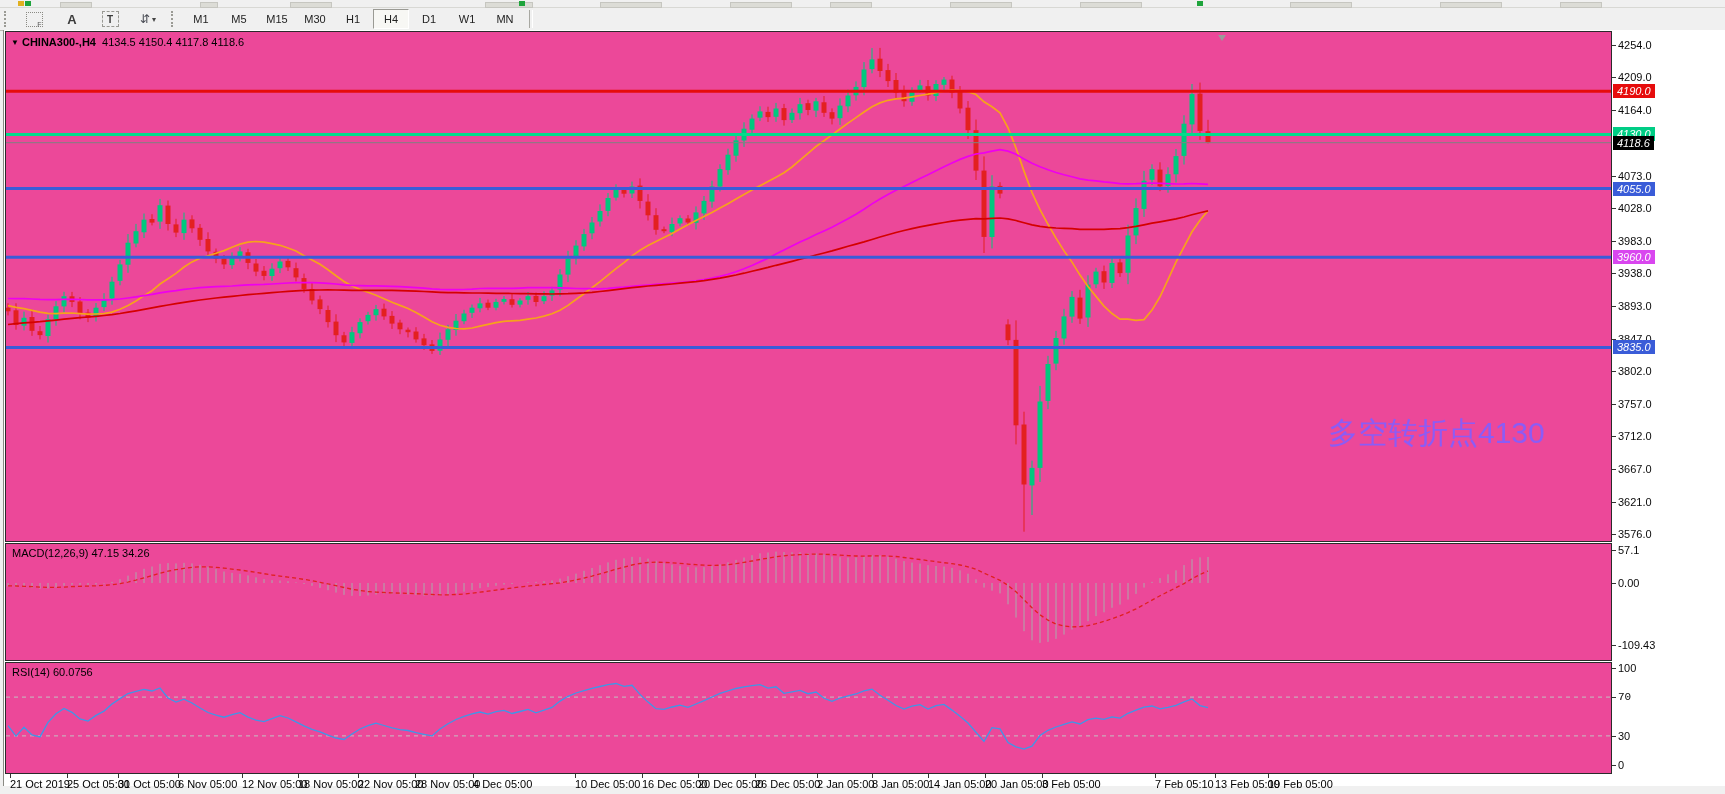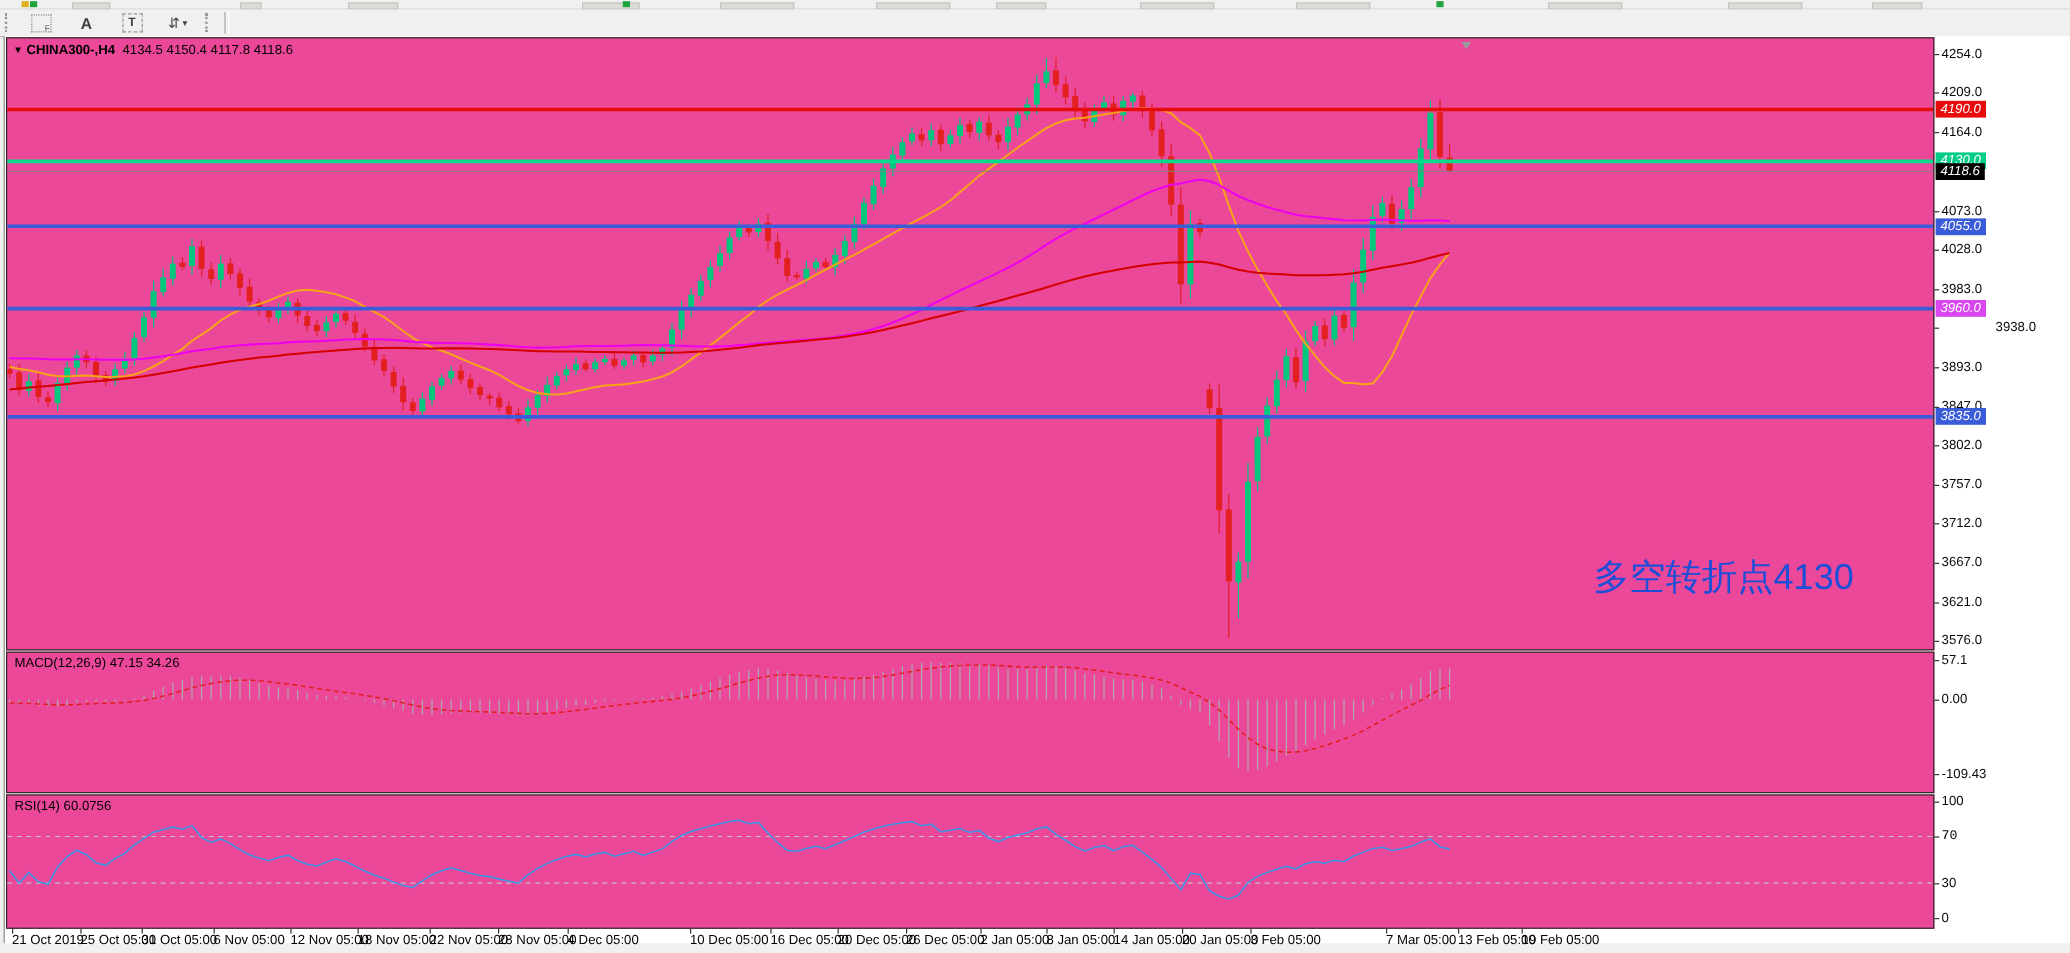--- a/index.html
+++ b/index.html
@@ -80,20 +80,31 @@
       <span class="icon-a">A</span>
     </div>
     <div class="tbtn">
       <div class="icon-t">T</div>
     </div>
     <div class="tbtn">
       <span class="icon-ar">⇵</span>
       <span class="caret">▾</span>
     </div>
     <div class="handle"></div>
+    <div id="tf-group" style="display:flex;align-items:center;">
+        <div class="tbtn">M1</div>
+        <div class="tbtn">M5</div>
+        <div class="tbtn">M15</div>
+        <div class="tbtn">M30</div>
+        <div class="tbtn">H1</div>
+        <div class="tbtn active">H4</div>
+        <div class="tbtn">D1</div>
+        <div class="tbtn">W1</div>
+        <div class="tbtn">MN</div>
+      </div>
     <div class="sep"></div>
   </div>
 
   <div id="chart-bg"></div>
 
   <div id="pane-main" class="pane">
     <svg id="main-svg" width="1605" height="509">
         <g>
           <line x1="2" x2="2" y1="271.3" y2="283.4" stroke="#e32020" stroke-width="1"></line>
           <rect x="-0.5" y="275.7" width="5" height="3.6" fill="#e32020"></rect>
@@ -408,21 +419,21 @@
           <line x1="0" x2="1605" y1="102.5" y2="102.5" stroke="#00dc8c" stroke-width="3"></line>
           <line x1="0" x2="1605" y1="110.7" y2="110.7" stroke="#808080" stroke-width="1"></line>
           <line x1="0" x2="1605" y1="156.6" y2="156.6" stroke="#3a5cd8" stroke-width="3"></line>
           <line x1="0" x2="1605" y1="225.2" y2="225.2" stroke="#3a5cd8" stroke-width="3"></line>
           <line x1="0" x2="1605" y1="315.4" y2="315.4" stroke="#3a5cd8" stroke-width="3"></line>
         </g>
         <path d="M 1212 3 L 1220 3 L 1216 9 Z" fill="#9a9a9a"></path>
       </svg>
   </div>
   <div id="chart-title"><span class="tri">▼</span> <b>CHINA300-,H4</b>  <span>4134.5 4150.4 4117.8 4118.6</span></div>
-  <div id="annotation" style="color: #1d4ed8; margin-top: 48px;">多空转折点4130</div>
+  <div id="annotation" style="color: #8b5cf6;">多空转折点4130</div>
 
   <div id="pane-macd" class="pane">
     <svg id="macd-svg" width="1605" height="116">
         <g>
           <line x1="2" x2="2" y1="39.0" y2="42.5" stroke="#ababab" stroke-width="1"></line>
           <line x1="10" x2="10" y1="39.0" y2="43.2" stroke="#ababab" stroke-width="1"></line>
           <line x1="18" x2="18" y1="39.0" y2="43.3" stroke="#ababab" stroke-width="1"></line>
           <line x1="26" x2="26" y1="39.0" y2="44.1" stroke="#ababab" stroke-width="1"></line>
           <line x1="34" x2="34" y1="39.0" y2="44.9" stroke="#ababab" stroke-width="1"></line>
           <line x1="42" x2="42" y1="39.0" y2="44.5" stroke="#ababab" stroke-width="1"></line>
@@ -617,41 +628,41 @@
       <div class="dlabel" style="left: 812px;">2 Jan 05:00</div>
       <div class="dtick" style="left: 867px;"></div>
       <div class="dlabel" style="left: 867px;">8 Jan 05:00</div>
       <div class="dtick" style="left: 923px;"></div>
       <div class="dlabel" style="left: 923px;">14 Jan 05:00</div>
       <div class="dtick" style="left: 980px;"></div>
       <div class="dlabel" style="left: 980px;">20 Jan 05:00</div>
       <div class="dtick" style="left: 1037px;"></div>
       <div class="dlabel" style="left: 1037px;">3 Feb 05:00</div>
       <div class="dtick" style="left: 1150px;"></div>
-      <div class="dlabel" style="left: 1150px;">7 Mar 05:00</div>
+      <div class="dlabel" style="left: 1150px;">7 Feb 05:10</div>
       <div class="dtick" style="left: 1210px;"></div>
       <div class="dlabel" style="left: 1210px;">13 Feb 05:00</div>
       <div class="dtick" style="left: 1263px;"></div>
       <div class="dlabel" style="left: 1263px;">19 Feb 05:00</div>
     </div>
   <div id="price-axis-layer">
       <div class="ytick" style="top: 45px;"></div>
       <div class="axis-label" style="top: 38px; text-align: right;">4254.0</div>
       <div class="ytick" style="top: 77px;"></div>
       <div class="axis-label" style="top: 70px;">4209.0</div>
       <div class="ytick" style="top: 110px;"></div>
       <div class="axis-label" style="top: 103px;">4164.0</div>
       <div class="ytick" style="top: 176px;"></div>
       <div class="axis-label" style="top: 169px;">4073.0</div>
       <div class="ytick" style="top: 208px;"></div>
       <div class="axis-label" style="top: 201px;">4028.0</div>
       <div class="ytick" style="top: 241px;"></div>
       <div class="axis-label" style="top: 234px;">3983.0</div>
       <div class="ytick" style="top: 273px;"></div>
-      <div class="axis-label" style="top: 266px; margin-left: 45px;">3938.0</div>
+      <div class="axis-label" style="top: 266px;">3938.0</div>
       <div class="ytick" style="top: 306px;"></div>
       <div class="axis-label" style="top: 299px;">3893.0</div>
       <div class="ytick" style="top: 339px;"></div>
       <div class="axis-label" style="top: 332px;">3847.0</div>
       <div class="ytick" style="top: 371px;"></div>
       <div class="axis-label" style="top: 364px;">3802.0</div>
       <div class="ytick" style="top: 404px;"></div>
       <div class="axis-label" style="top: 397px;">3757.0</div>
       <div class="ytick" style="top: 436px;"></div>
       <div class="axis-label" style="top: 429px;">3712.0</div>

